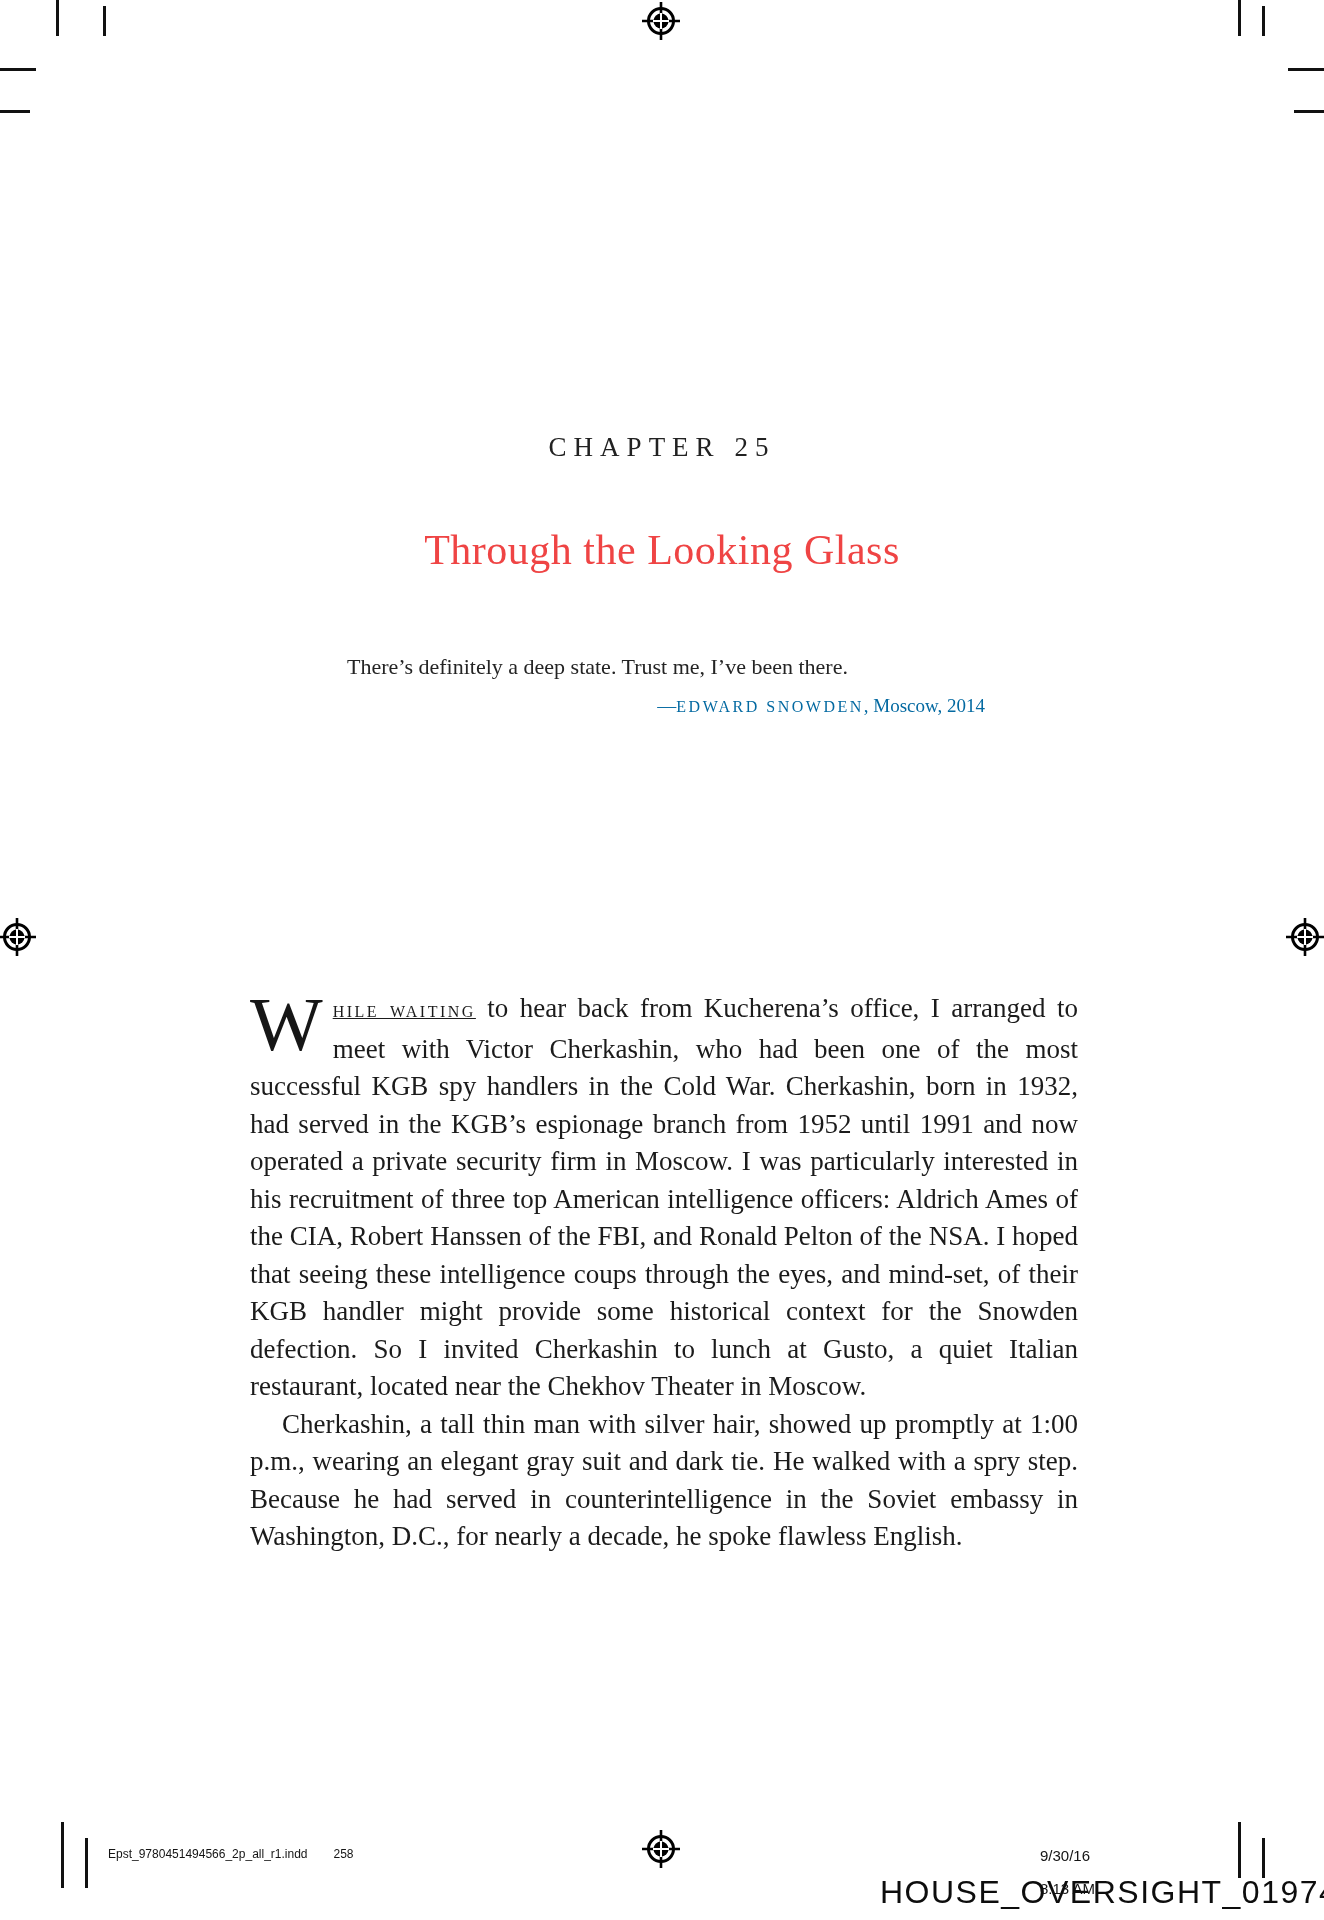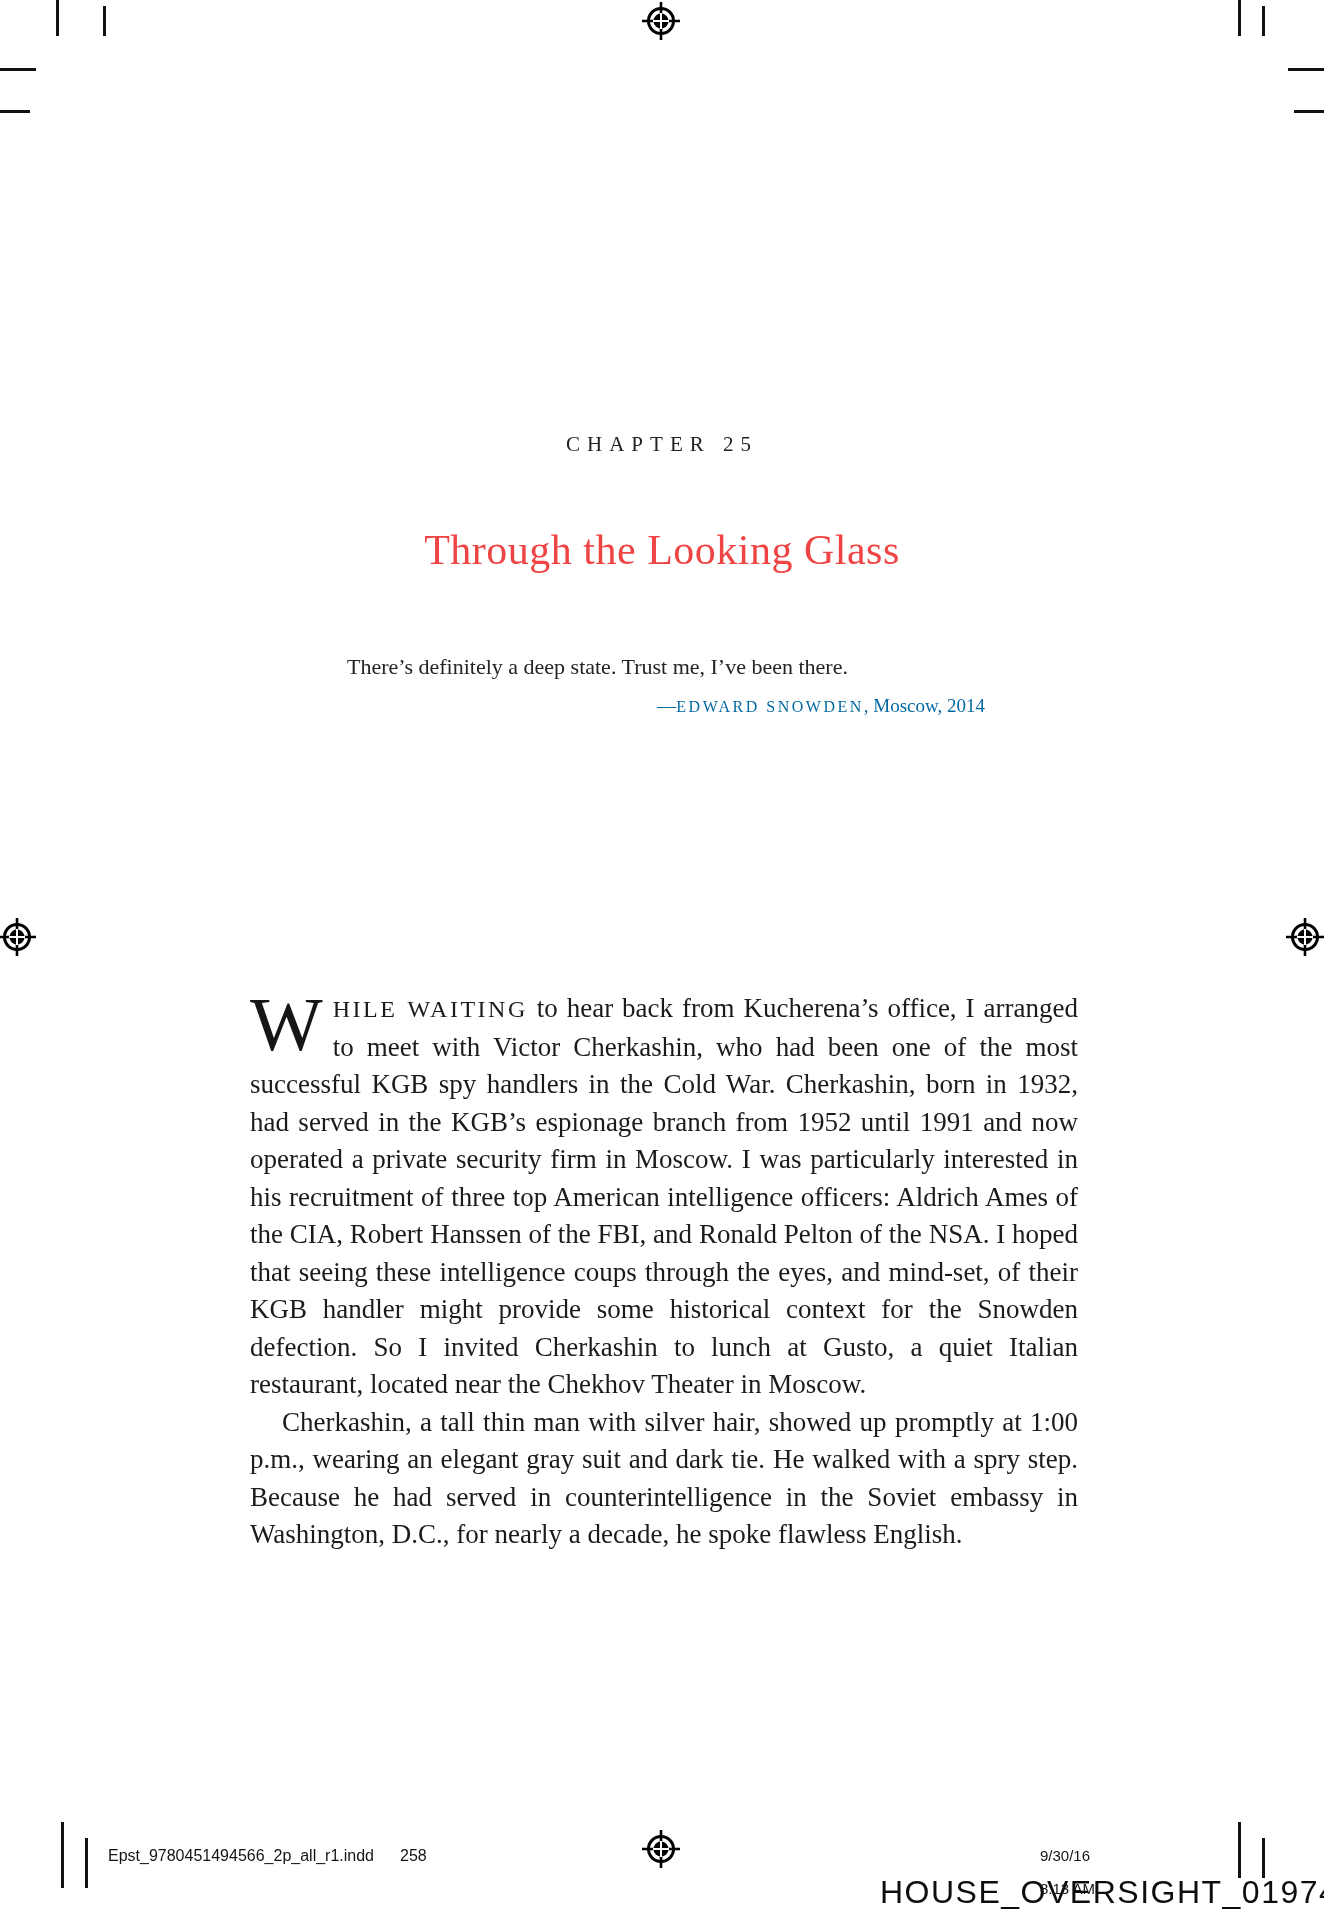--- a/index.html
+++ b/index.html
@@ -19,21 +19,21 @@
   .regmark.top    { left: 642px; top: 2px; }
   .regmark.left   { left: -2px;  top: 918px; }
   .regmark.right  { left: 1286px; top: 918px; }
   .regmark.bottom { left: 642px; top: 1830px; }
   
   .cropmark { position: absolute; background: #111; }
   
   .chapter-label {
     position: absolute; top: 432px; left: 0; width: 100%;
     text-align: center;
-    font-size: 21px; letter-spacing: 7px; color: #222;
+    font-size: 27px; letter-spacing: 7px; color: #222;
   }
   .chapter-title {
     position: absolute; top: 526px; left: 0; width: 100%;
     text-align: center;
     font-size: 42px; letter-spacing: 0.5px; color: #ef4444;
     font-weight: normal;
   }
   .epigraph {
     position: absolute; top: 653px; left: 347px; width: 580px;
     font-size: 22px; line-height: 28px; color: #242424;
@@ -52,26 +52,26 @@
     font-size: 27px; line-height: 37.5px;
     text-align: justify; color: #1b1b1b;
   }
   .body-block p.indented { text-indent: 32px; }
   .dropcap {
     float: left;
     font-size: 77px; line-height: 60px;
     padding: 4px 10px 0 0;
     color: #161616;
   }
-  .lead-in { font-size: 24px; letter-spacing: 2.5px; }
+  .lead-in { font-size: 16px; letter-spacing: 2.5px; text-decoration: underline; }
   
   .footer-left {
     position: absolute; left: 108px; top: 1847px;
     font-family: "Liberation Sans", sans-serif;
-    font-size: 16px; color: #141414;
+    font-size: 12px; color: #141414;
     display: flex; gap: 26px;
   }
   .footer-right {
     position: absolute; left: 1040px; top: 1847px; width: 192px;
     font-family: "Liberation Sans", sans-serif;
     font-size: 15px; color: #141414;
     display: flex; justify-content: flex-end; gap: 16px; flex-direction: column;
   }
   .watermark {
     position: absolute; left: 880px; top: 1874px;

